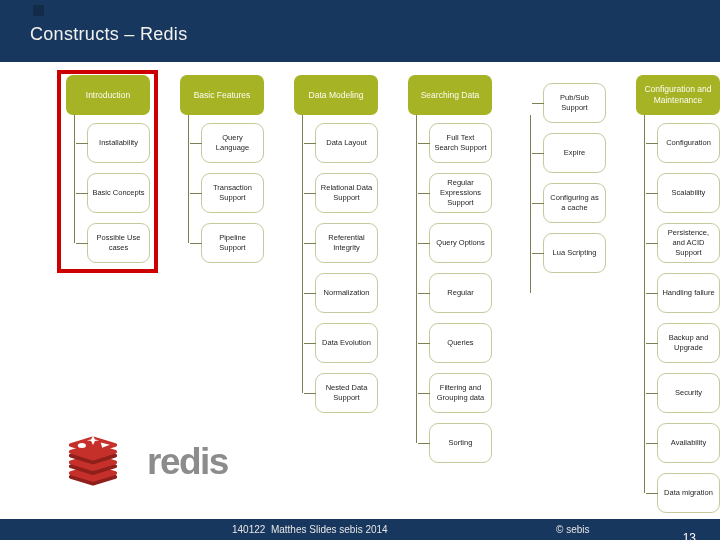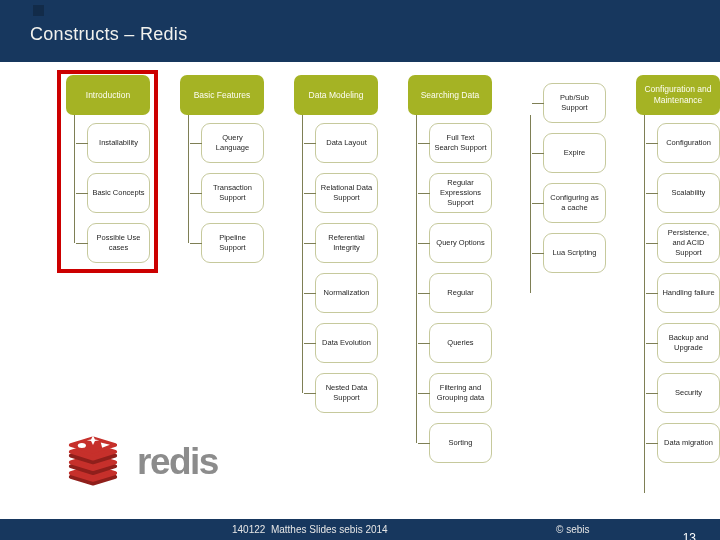--- a/index.html
+++ b/index.html
@@ -41,21 +41,21 @@
     display:flex; align-items:center; justify-content:center; padding:1px 4px;
   }
   .box::before { content:""; position:absolute; right:100%; top:50%; width:12px; height:1px; background:var(--connector); }
   .highlight {
     display:none; position:absolute; top:-5px; left:-9px; right:-8px; bottom:-10px;
     border:4px solid var(--red); pointer-events:none; z-index:3;
   }
   .col.highlighted .highlight { display:block; }
 
   
-  .redis-logo { position:absolute; left:64px; top:433px; display:flex; align-items:center; gap:15px; }
+  .redis-logo { position:absolute; left:64px; top:433px; display:flex; align-items:center; gap:25px; }
   .redis-word { font-size:37px; font-weight:bold; color:var(--wordmark_gray); letter-spacing:-1.5px; line-height:1; padding-top:4px; }
 
   
   .footband { position:absolute; left:0; bottom:0; width:720px; height:21px; background:var(--navy); }
   .foot-left { position:absolute; left:232px; top:0; height:21px; display:flex; align-items:center;
                color:var(--footer_text); font-size:10px; white-space:pre; }
   .foot-copy { position:absolute; left:556px; top:0; height:21px; display:flex; align-items:center;
                color:var(--footer_text); font-size:10px; }
   .foot-page { position:absolute; right:24px; top:0; height:38px; display:flex; align-items:center;
                color:#ffffff; font-size:12px; }
@@ -130,20 +130,21 @@
 
     <div class="hdr">Configuration and Maintenance</div>
     <div class="vline" style="height: 378px;"></div>
     <div class="items">
         <div class="box">Configuration</div>
         <div class="box">Scalability</div>
         <div class="box">Persistence, and ACID Support</div>
         <div class="box">Handling failure</div>
         <div class="box">Backup and Upgrade</div>
         <div class="box">Security</div>
+        <div class="box">Availability</div>
         <div class="box">Data migration</div>
       </div>
   </div>
   </div>
 
 <div class="redis-logo">
   <svg width="58" height="53" viewBox="0 0 60 54">
     <g stroke-linejoin="round">
       <path d="M30 38 L53 45 L30 52 L7 45 Z" fill="#8f1f1b" stroke="#8f1f1b" stroke-width="4"></path>
       <path d="M30 34 L53 41 L30 48 L7 41 Z" fill="#c6302b" stroke="#c6302b" stroke-width="4"></path>

